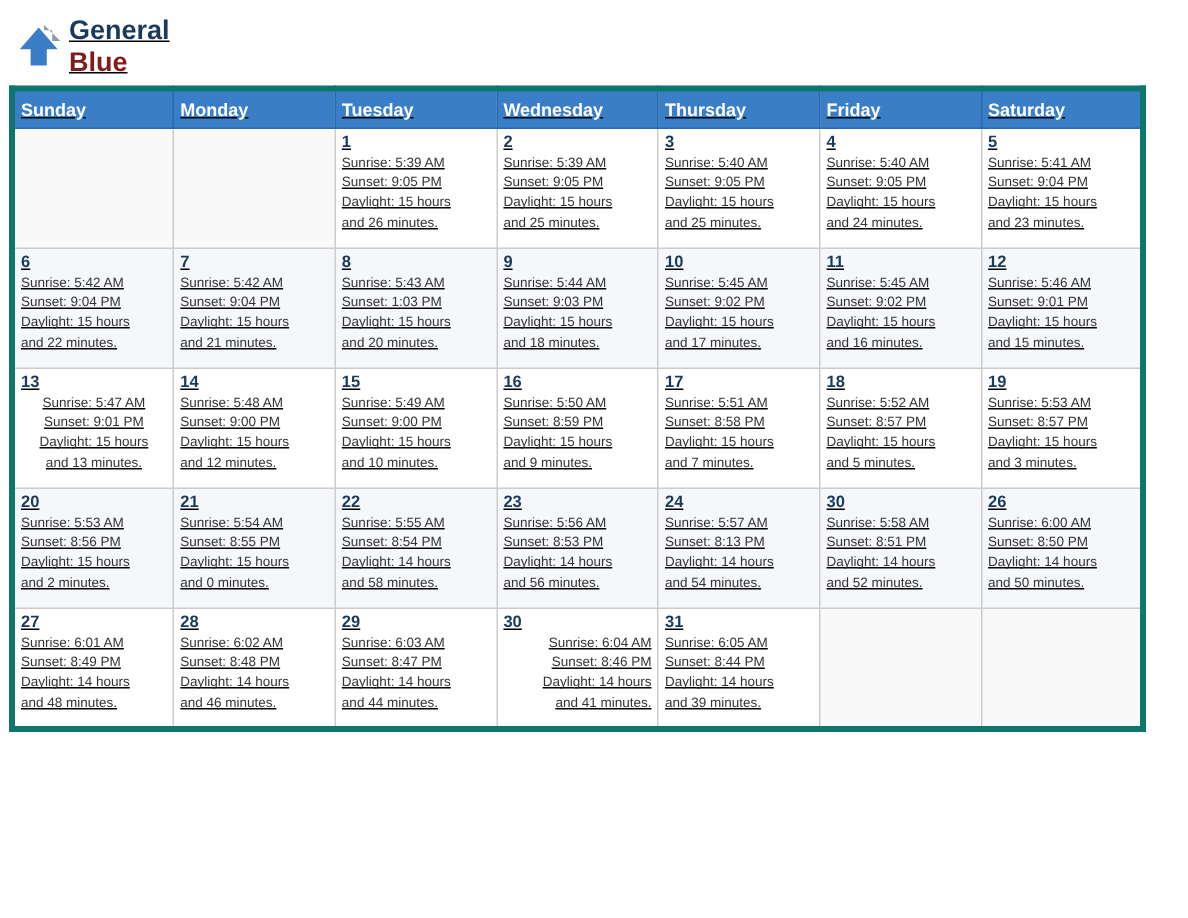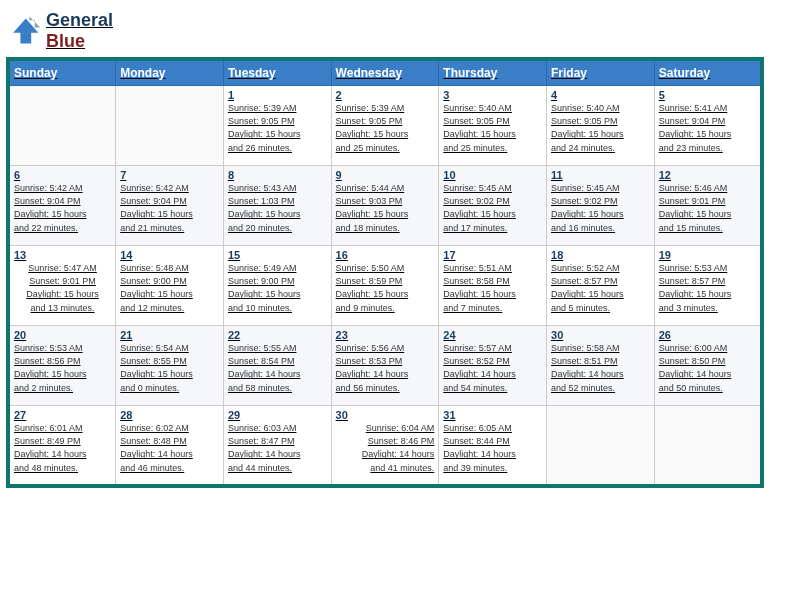--- a/index.html
+++ b/index.html
@@ -298,21 +298,21 @@
           <td>
             <span class="day-number">23</span>
             <div class="day-info" style="white-space: pre-line;">Sunrise: 5:56 AM
 Sunset: 8:53 PM
 Daylight: 14 hours
 and 56 minutes.</div>
           </td>
           <td>
             <span class="day-number">24</span>
             <div class="day-info" style="white-space: pre-line;">Sunrise: 5:57 AM
-Sunset: 8:52 PM
+Sunset: 8:13 PM
 Daylight: 14 hours
 and 54 minutes.</div>
           </td>
           <td>
             <span class="day-number">30</span>
             <div class="day-info" style="white-space: pre-line;">Sunrise: 5:58 AM
 Sunset: 8:51 PM
 Daylight: 14 hours
 and 52 minutes.</div>
           </td>

